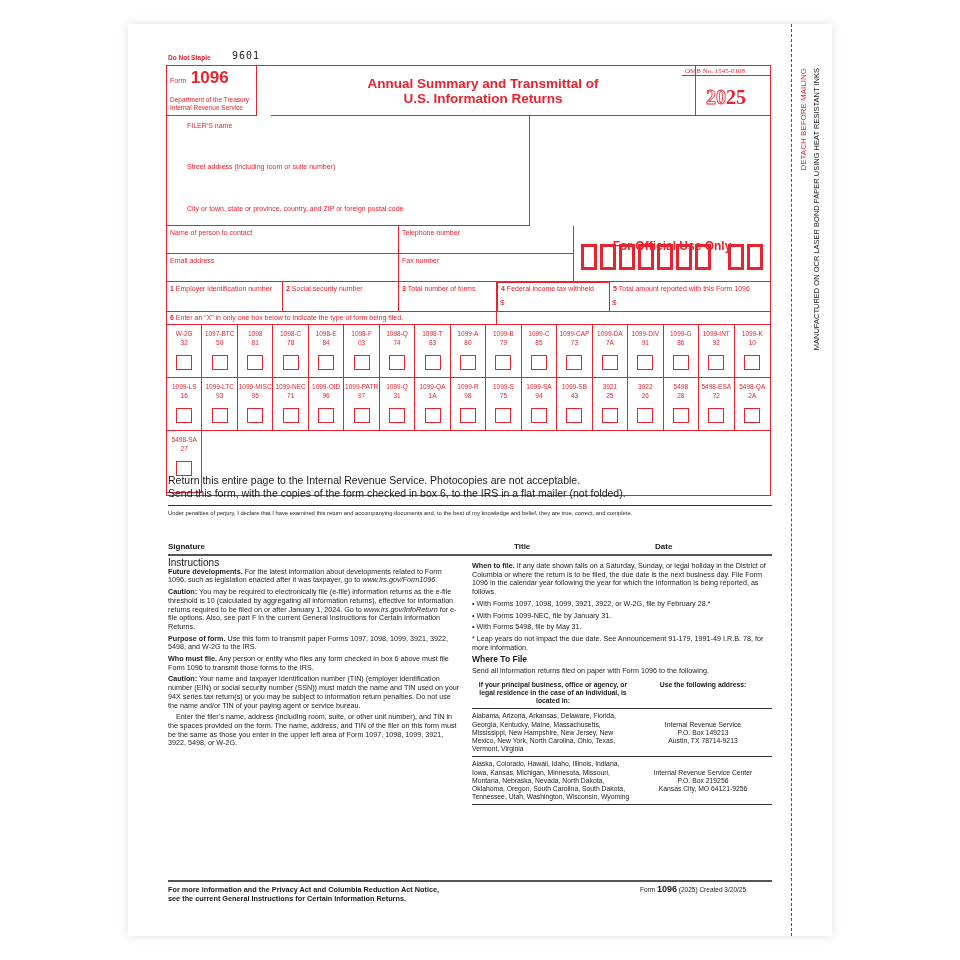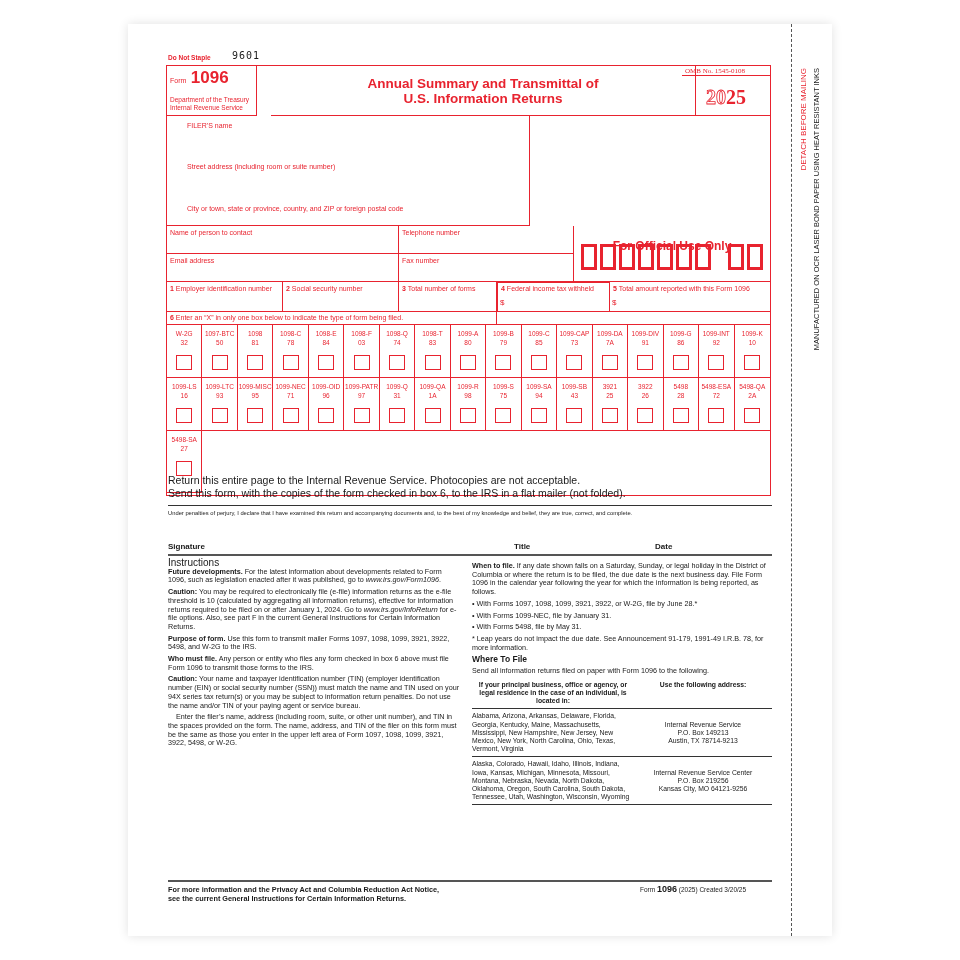--- a/index.html
+++ b/index.html
@@ -291,31 +291,31 @@
 
   <div class="abs" style="left:40px;top:518px;width:604px;height:12px;font-size:8px;font-weight:bold;">
     <span style="position:absolute;left:0;">Signature</span>
     <span style="position:absolute;left:346px;">Title</span>
     <span style="position:absolute;left:487px;">Date</span>
   </div>
   <div class="hline thick" style="left:40px;top:530px;width:604px;"></div>
 
   <div class="abs body7" style="left:40px;top:535px;width:292px;">
     <h3 class="instr">Instructions</h3>
-    <p><b>Future developments.</b><span> For the latest information about developments related to Form 1096, such as legislation enacted after it was published, go to </span><i>www.irs.gov/Form1096</i>.</p>
+    <p><b>Future developments.</b><span> For the latest information about developments related to Form 1096, such as legislation enacted after it was taxpayer, go to </span><i>www.irs.gov/Form1096</i>.</p>
     <p><b>Caution:</b><span> You may be required to electronically file (e-file) information returns as the e-file threshold is 10 (calculated by aggregating all information returns), effective for information returns required to be filed on or after January 1, 2024. Go to </span><i>www.irs.gov/InfoReturn</i><span> for e-file options. Also, see part F in the current General Instructions for Certain Information Returns.</span></p>
-    <p><b>Purpose of form.</b><span> Use this form to transmit mailer Forms 1097, 1098, 1099, 3921, 3922, 5498, and W-2G to the IRS.</span></p>
+    <p><b>Purpose of form.</b><span> Use this form to transmit paper Forms 1097, 1098, 1099, 3921, 3922, 5498, and W-2G to the IRS.</span></p>
     <p><b>Who must file.</b><span> Any person or entity who files any form checked in box 6 above must file Form 1096 to transmit those forms to the IRS.</span></p>
     <p><b>Caution:</b><span> Your name and taxpayer identification number (TIN) (employer identification number (EIN) or social security number (SSN)) must match the name and TIN used on your 94X series tax return(s) or you may be subject to information return penalties. Do not use the name and/or TIN of your paying agent or service bureau.</span></p>
     <p style="text-indent:8px;">Enter the filer’s name, address (including room, suite, or other unit number), and TIN in the spaces provided on the form. The name, address, and TIN of the filer on this form must be the same as those you enter in the upper left area of Form 1097, 1098, 1099, 3921, 3922, 5498, or W-2G.</p>
   </div>
 
   <div class="abs body7" style="left:344px;top:538px;width:300px;">
     <p><b>When to file.</b><span> If any date shown falls on a Saturday, Sunday, or legal holiday in the District of Columbia or where the return is to be filed, the due date is the next business day. File Form 1096 in the calendar year following the year for which the information is being reported, as follows.</span></p>
-    <p>• With Forms 1097, 1098, 1099, 3921, 3922, or W-2G, file by June 28.*</p>
+    <p>• With Forms 1097, 1098, 1099, 3921, 3922, or W-2G, file by February 28.*</p>
     <p>• With Forms 1099-NEC, file by January 31.</p>
     <p>• With Forms 5498, file by May 31.</p>
     <p>* Leap years do not impact the due date. See Announcement 91-179, 1991-49 I.R.B. 78, for more information.</p>
     <h4 style="font-size:8.5px;font-weight:bold;margin:2px 0 3px;">Where To File</h4>
     <p>Send all information returns filed on paper with Form 1096 to the following.</p>
     <table class="ftable" style="border-collapse:collapse;margin-top:2px;">
       <tbody>
           <tr style="border-bottom:1px solid #333;">
         <th style="width:54%;text-align:center;font-weight:bold;padding:2px 4px 3px;">If your principal business, office or agency, or legal residence in the case of an individual, is located in:</th>
         <th style="text-align:center;font-weight:bold;vertical-align:top;padding:2px 4px;">Use the following address:</th>

